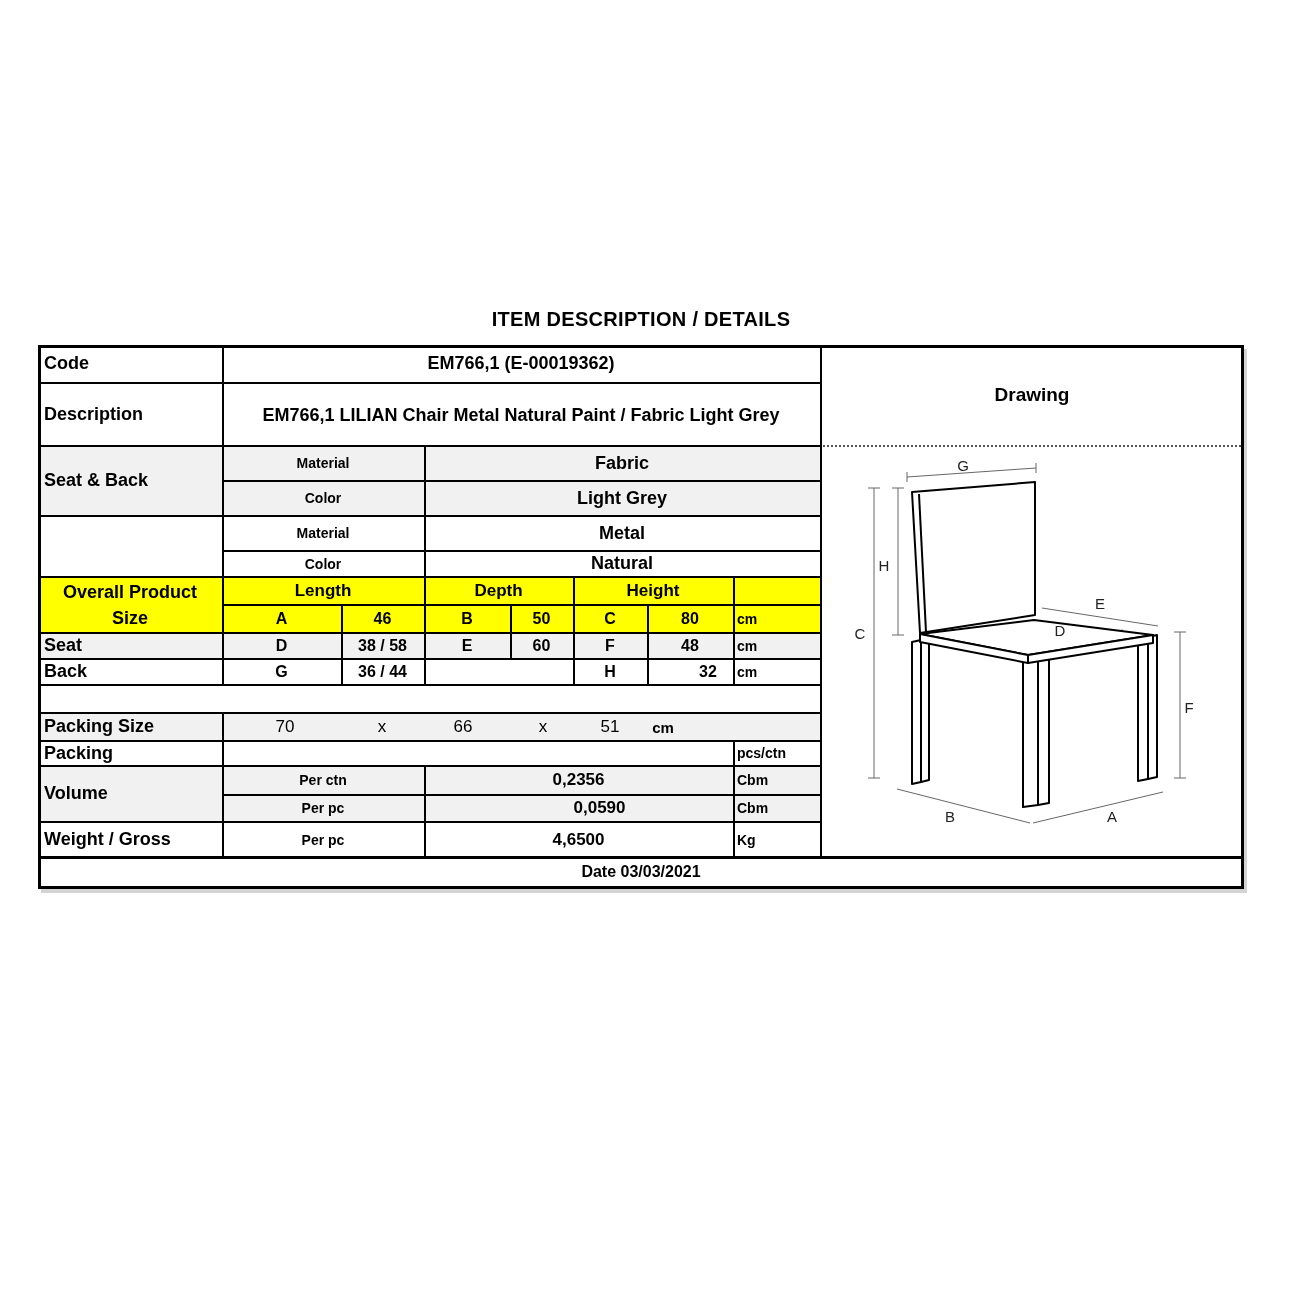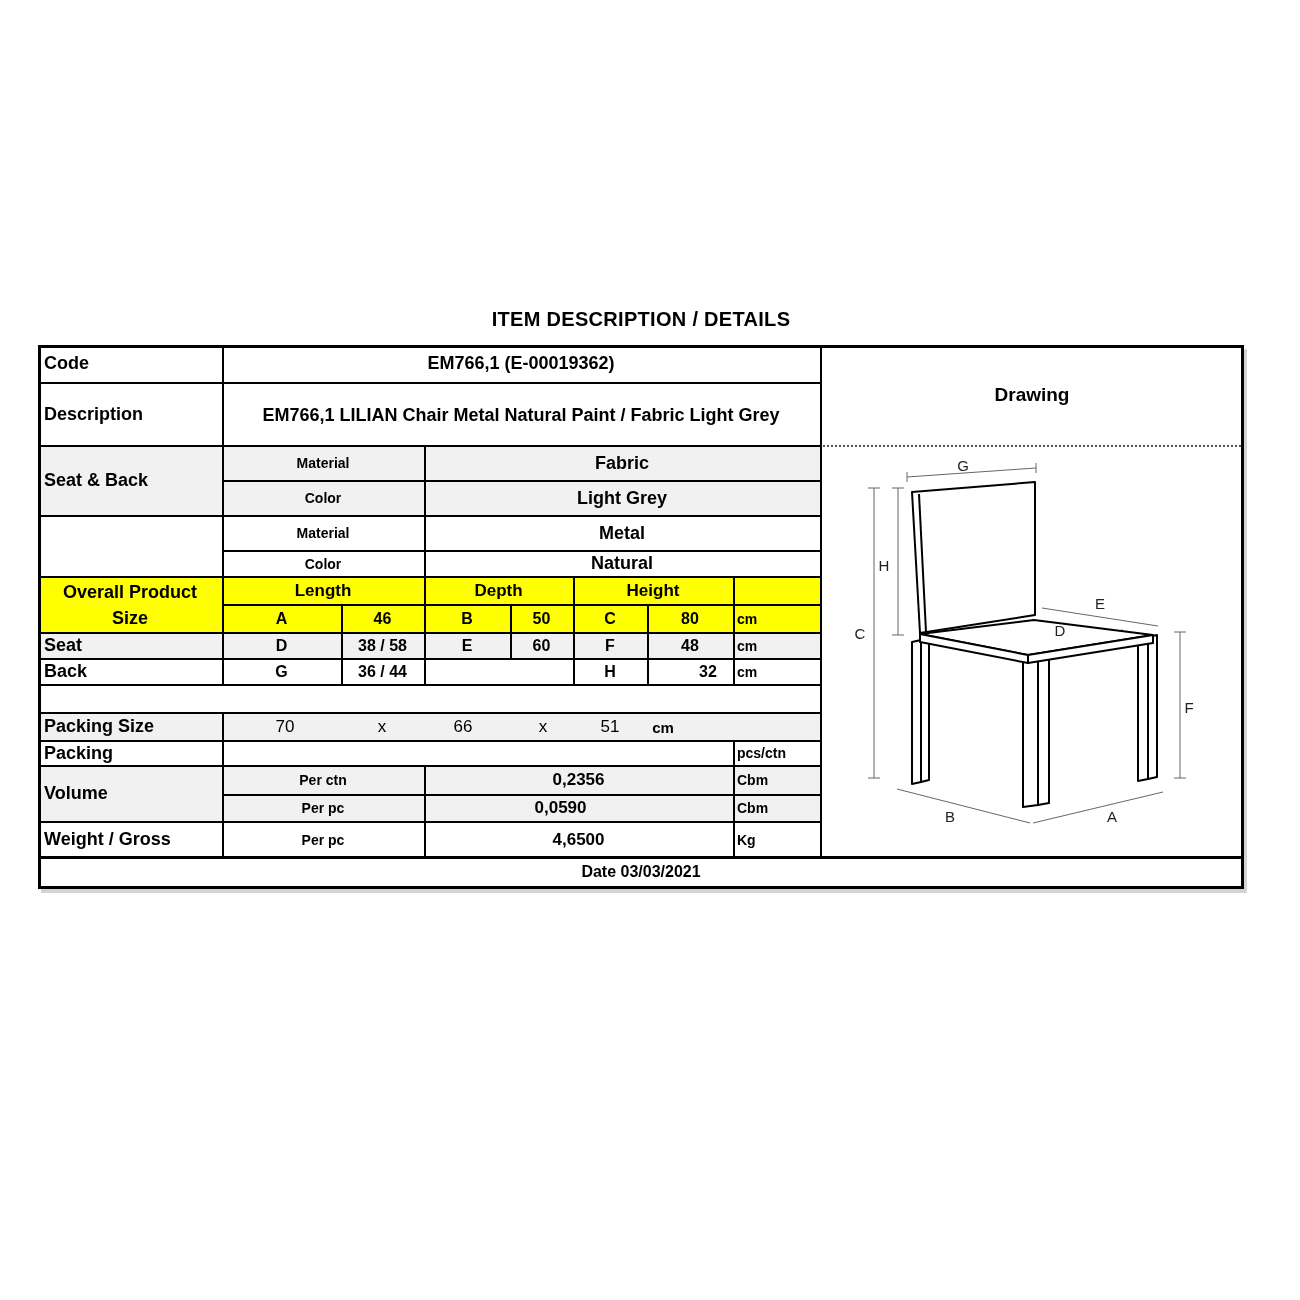--- a/index.html
+++ b/index.html
@@ -141,21 +141,21 @@
   </div>
 
   <div class="cell lbl" style="left:0;top:396px;width:184px;height:25px;">Packing</div>
   <div class="cell unit" style="left:695px;top:396px;width:87px;height:25px;">pcs/ctn</div>
 
   <div class="cell lbl" style="left:0;top:421px;width:220px;height:56px;">Volume</div>
   <div class="cell sub" style="left:184px;top:421px;width:202px;height:29px;">Per ctn</div>
   <div class="cell val17" style="left:386px;top:421px;width:309px;height:29px;">0,2356</div>
   <div class="cell unit" style="left:695px;top:421px;width:87px;height:29px;">Cbm</div>
   <div class="cell sub" style="left:184px;top:450px;width:202px;height:27px;">Per pc</div>
-  <div class="cell val17" style="left:368px;top:450px;width:309px;height:27px;">0,0590</div>
+  <div class="cell val17" style="left:407px;top:450px;width:309px;height:27px;">0,0590</div>
   <div class="cell unit" style="left:695px;top:450px;width:87px;height:27px;">Cbm</div>
 
   <div class="cell lbl" style="left:0;top:477px;width:184px;height:36px;">Weight / Gross</div>
   <div class="cell sub" style="left:184px;top:477px;width:202px;height:36px;">Per pc</div>
   <div class="cell val17" style="left:386px;top:477px;width:309px;height:36px;">4,6500</div>
   <div class="cell unit" style="left:695px;top:477px;width:87px;height:36px;">Kg</div>
 
   <div class="cell date" style="left:0;top:513px;width:1206px;height:28px;">Date 03/03/2021</div>
 
   <div class="cell dhdr" style="left:782px;top:0;width:424px;height:101px;">Drawing</div>

